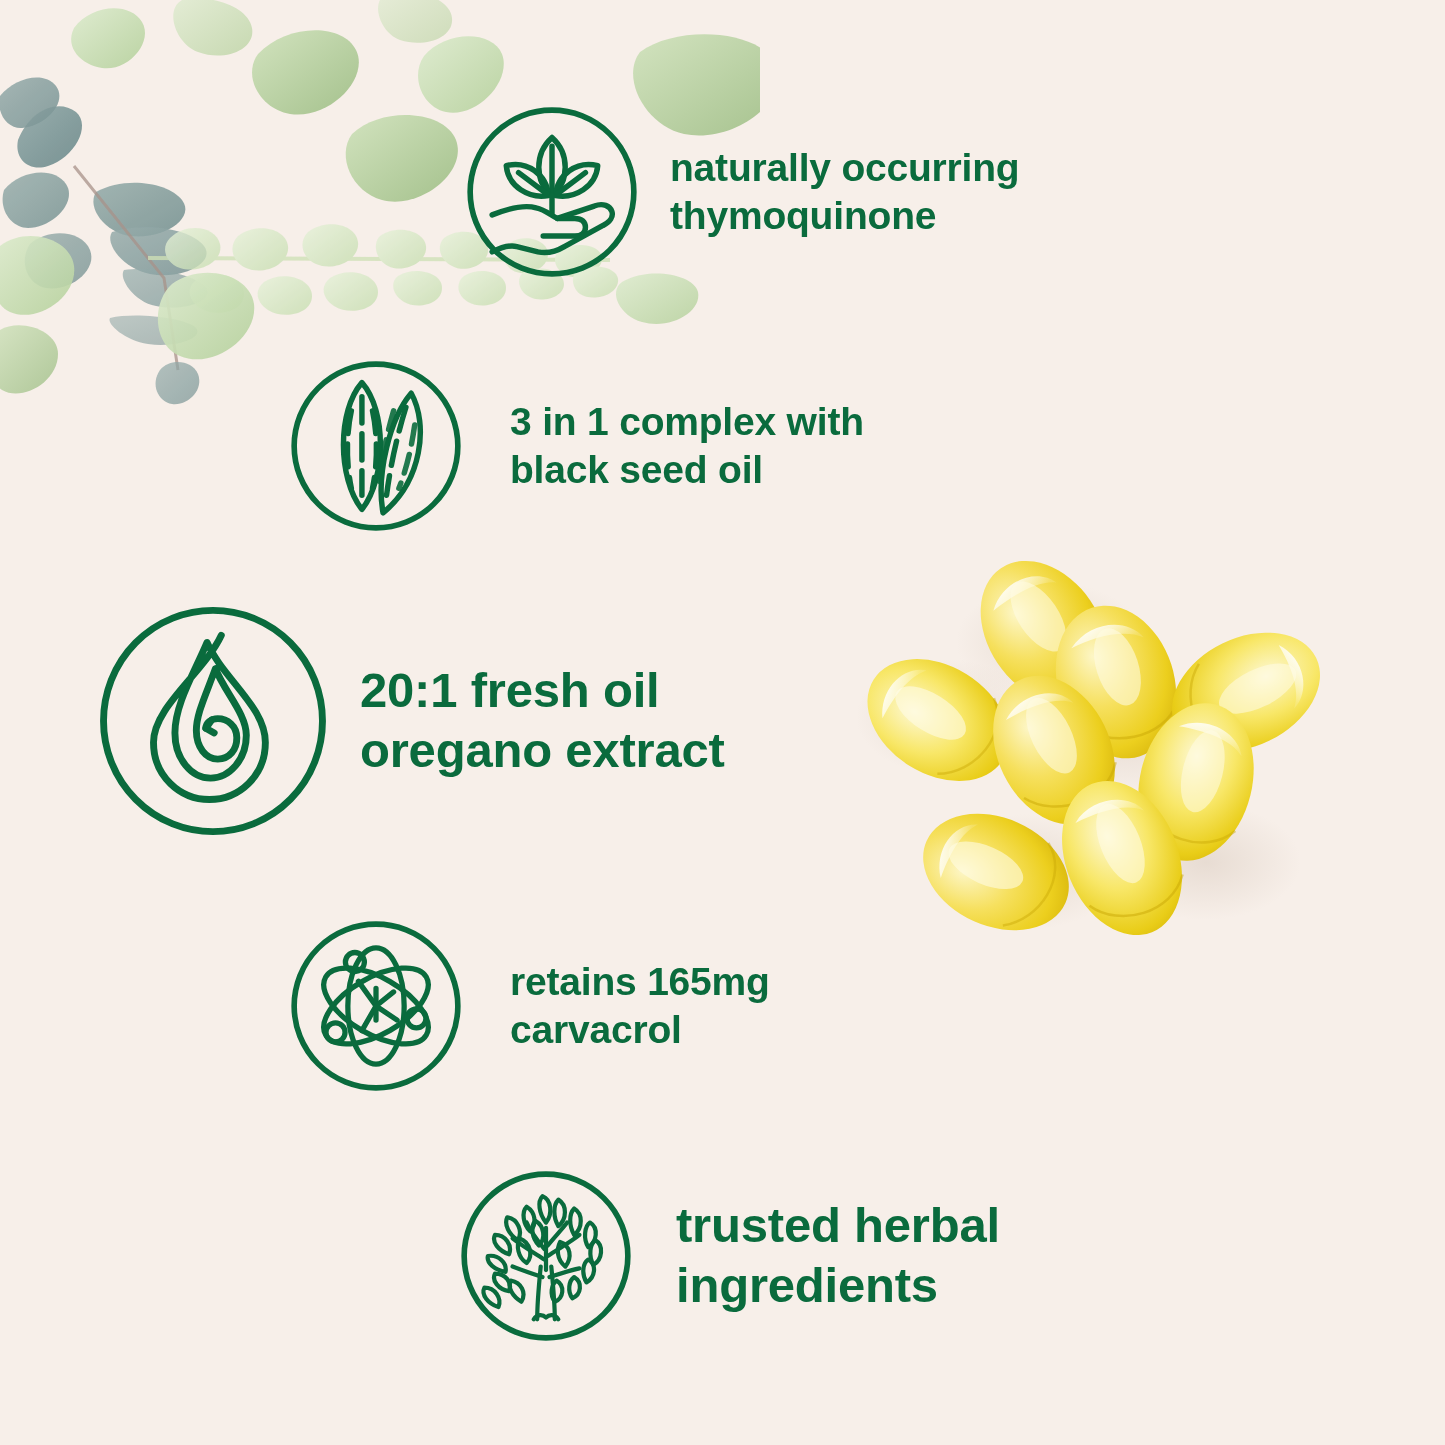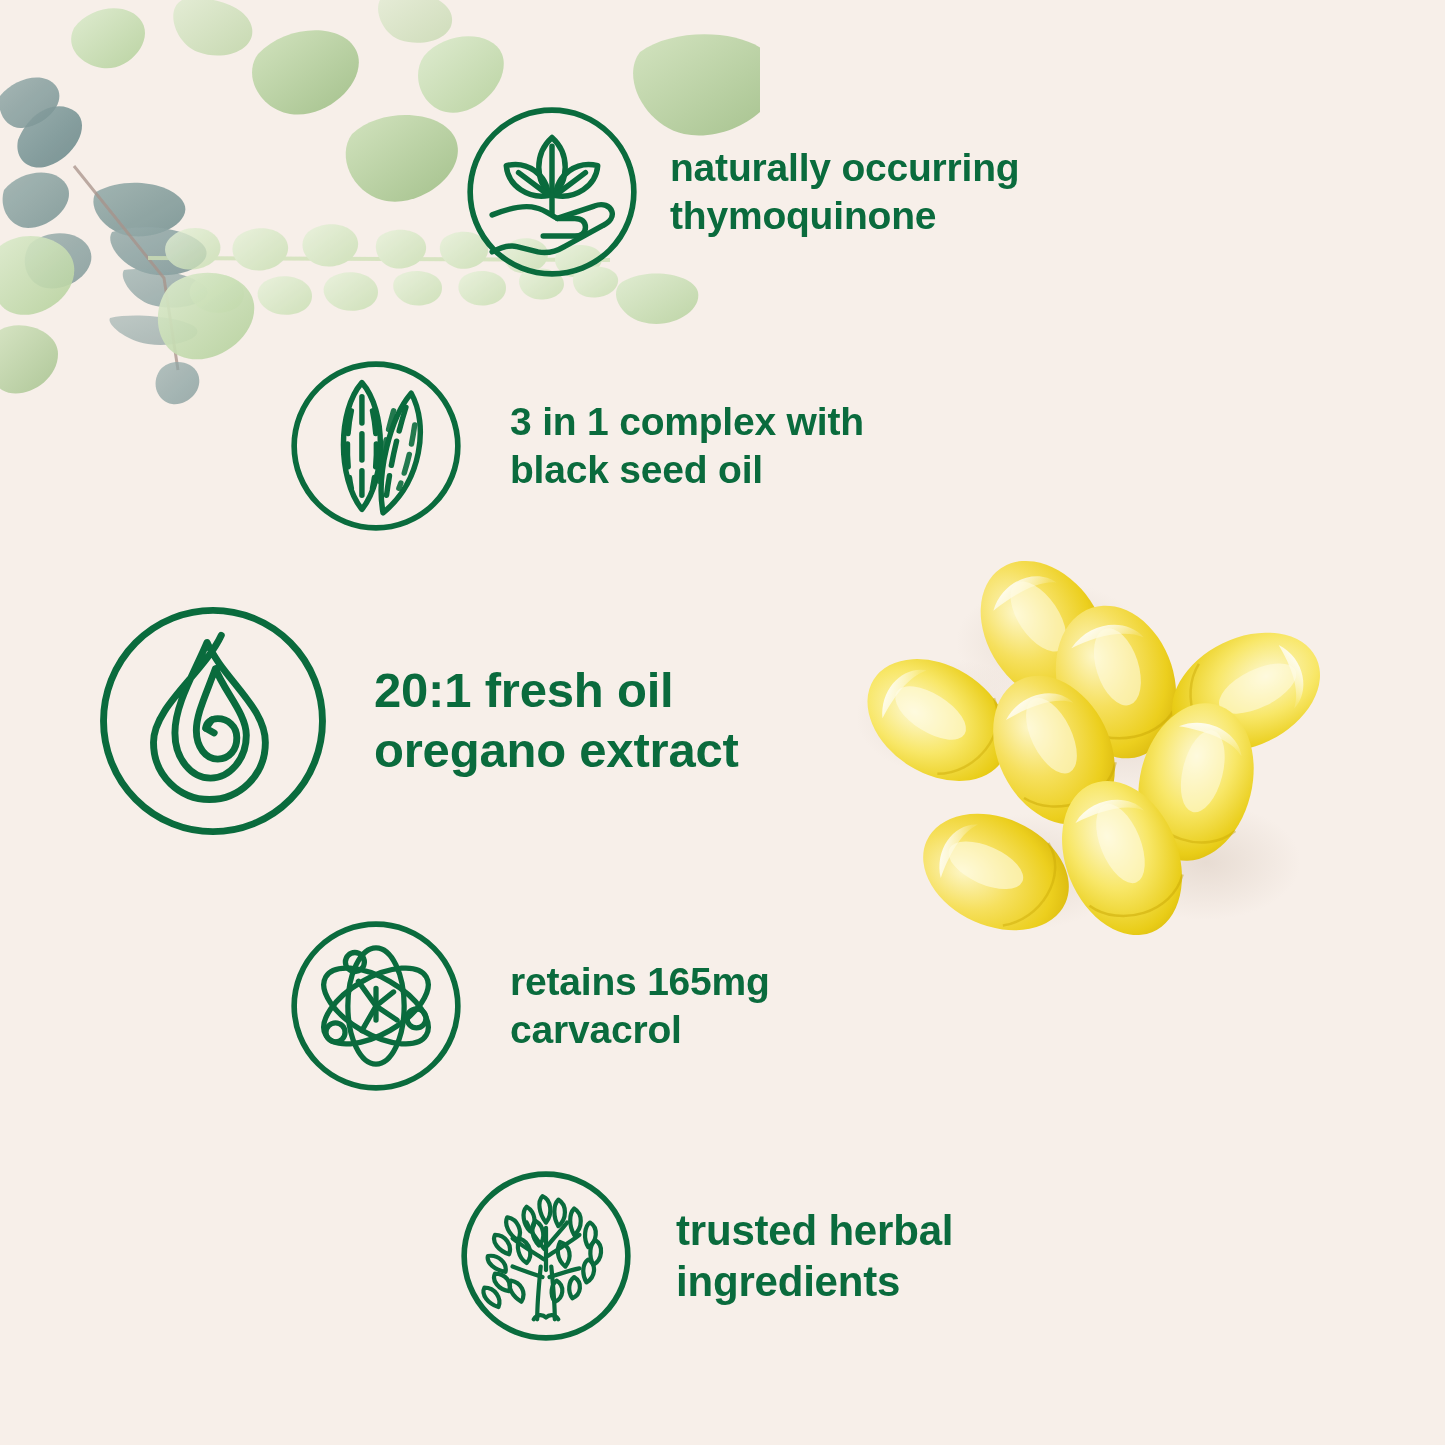--- a/index.html
+++ b/index.html
@@ -30,29 +30,29 @@
   #row-0{left:464px;top:104px;}
   #row-0 .badge{width:176px;height:176px;}
   #row-0 .benefit-text{margin-left:30px;font-size:39px;}
 
   #row-1{left:288px;top:358px;}
   #row-1 .badge{width:176px;height:176px;}
   #row-1 .benefit-text{margin-left:46px;font-size:39px;}
 
   #row-2{left:94px;top:599px;}
   #row-2 .badge{width:238px;height:244px;}
-  #row-2 .benefit-text{margin-left:42px;font-size:49px;}
+  #row-2 .benefit-text{margin-left:28px;font-size:49px;}
 
   #row-3{left:288px;top:918px;}
   #row-3 .badge{width:176px;height:176px;}
   #row-3 .benefit-text{margin-left:46px;font-size:39px;}
 
   #row-4{left:458px;top:1168px;}
   #row-4 .badge{width:176px;height:176px;}
-  #row-4 .benefit-text{margin-left:42px;font-size:42px;}
+  #row-4 .benefit-text{margin-left:42px;font-size:49px;}
 </style>
 </head>
 <body>
 
 <div class="stage">
 
   <svg class="botanical" viewBox="0 0 760 480" xmlns="http://www.w3.org/2000/svg">
     <defs>
       <linearGradient id="lg-a" x1="0" y1="0" x2="1" y2="1">
         <stop offset="0%" stop-color="#cfe2bb"></stop>

